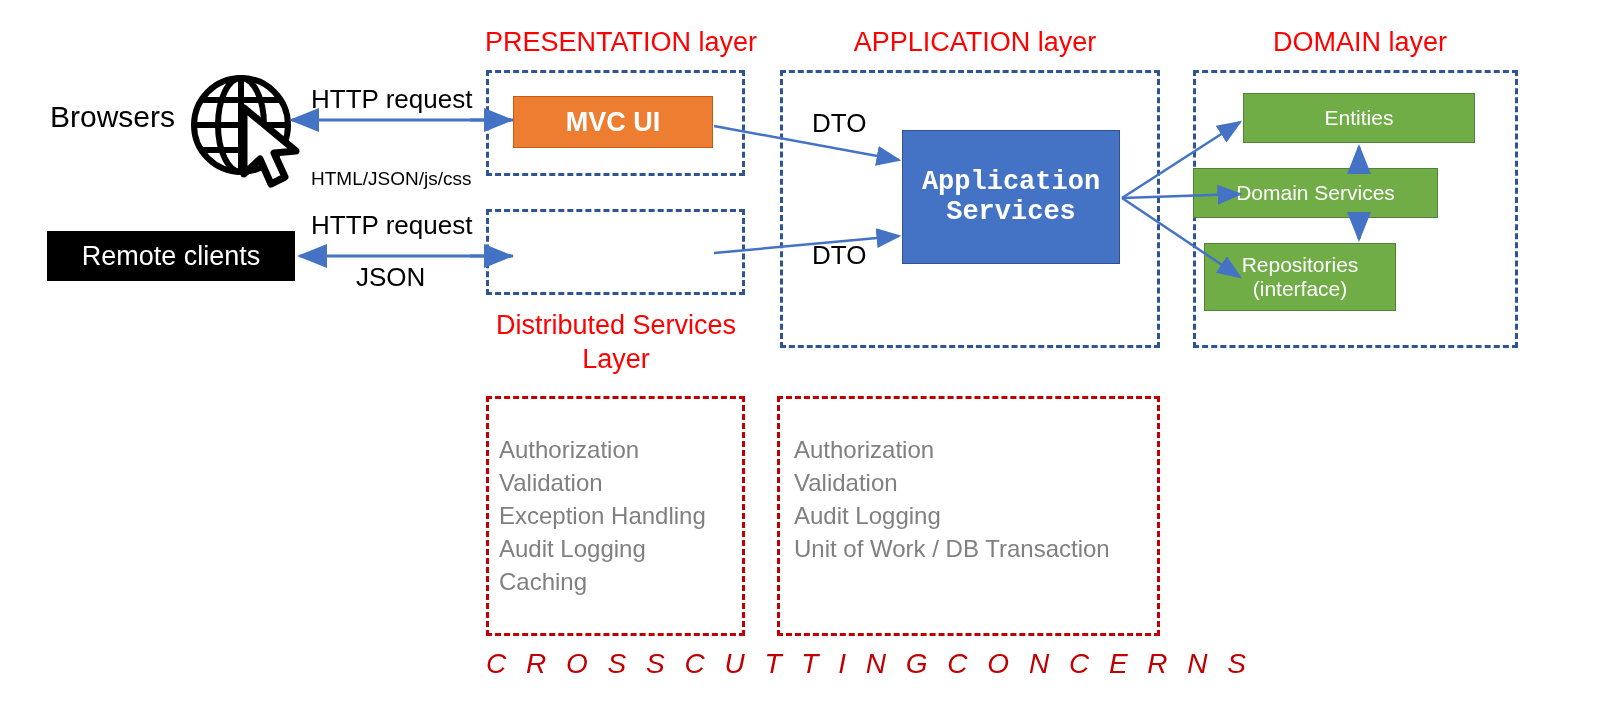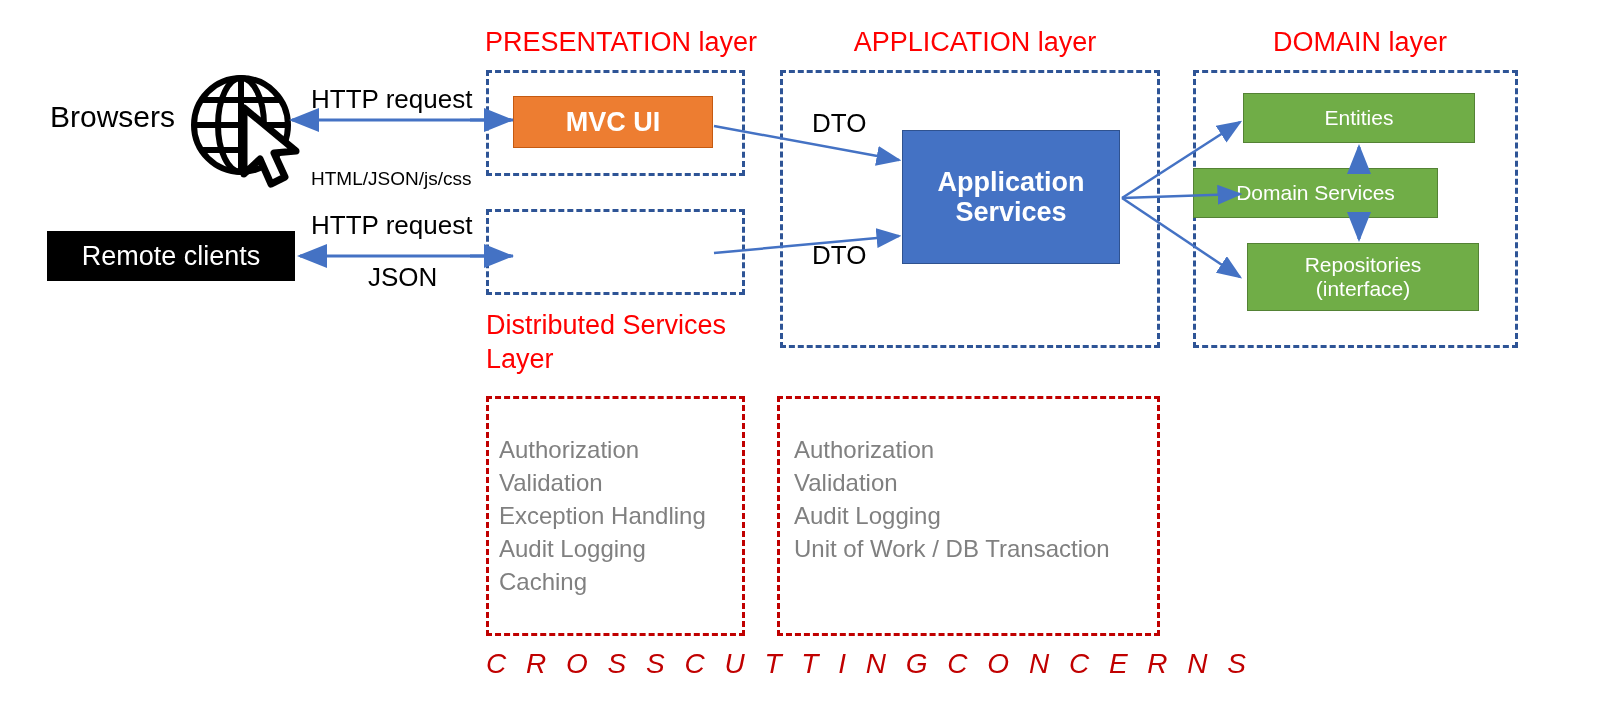--- a/index.html
+++ b/index.html
@@ -25,20 +25,21 @@
     font-size: 27px;
     line-height: 32px;
     text-align: center;
     white-space: nowrap;
     font-family: "Liberation Sans", sans-serif;
   }
   .layer-title-wrap {
     color: #FF0000;
     font-size: 27px;
     line-height: 34px;
+    text-align: center;
     font-family: "Liberation Sans", sans-serif;
   }
 
   
   .layer-box {
     border: 3px dashed #2E5496;
     box-sizing: border-box;
     background: transparent;
   }
 
@@ -165,41 +166,41 @@
     <svg width="70" height="86" viewBox="0 0 70 86">
       <path d="M8 4 L8 70 L24 55 L35 80 L49 73 L38 49 L60 47 Z" fill="#ffffff" stroke="#000000" stroke-width="7" stroke-linejoin="round"></path>
     </svg>
   </div>
 
   <div class="abs node node-black" style="left:47px; top:231px; width:248px; height:50px;">Remote clients</div>
 
   <div class="abs node node-mvc" style="left:513px; top:96px; width:200px; height:52px;">MVC UI</div>
 
 
-  <div class="abs node node-app" style="left:902px; top:130px; width:218px; height:134px; flex-direction:column;">
+  <div class="abs node node-app" style="left:902px; top:130px; width:218px; height:134px; flex-direction:column;font-family:Liberation Mono, monospace;">
     <span>Application</span>
     <span>Services</span>
   </div>
 
   <div class="abs node node-green" style="left:1243px; top:93px; width:232px; height:50px;">Entities</div>
 
   <div class="abs node node-green" style="left:1193px; top:168px; width:245px; height:50px;">Domain Services</div>
 
-  <div class="abs node node-green" style="left:1247px; top:243px; width:232px; height:68px; flex-direction:column;">
+  <div class="abs node node-green" style="left:1204px; top:243px; width:192px; height:68px; flex-direction:column;">
     <span>Repositories</span>
     <span>(interface)</span>
   </div>
 
   <div class="abs lbl lbl-big" style="left:311px; top:84px;">HTTP request</div>
 
   <div class="abs lbl lbl-small" style="left:311px; top:124px;">HTML/JSON/js/css</div>
 
   <div class="abs lbl lbl-big" style="left:311px; top:210px;">HTTP request</div>
 
-  <div class="abs lbl lbl-big" style="left:368px; top:262px;">JSON</div>
+  <div class="abs lbl lbl-big" style="left:356px; top:262px;">JSON</div>
 
   <div class="abs lbl lbl-big" style="left:812px; top:108px;">DTO</div>
 
   <div class="abs lbl lbl-big" style="left:812px; top:240px;">DTO</div>
 
   <div class="abs layer-title-wrap" style="left:486px; top:308px; width:260px;">
     <div>Distributed Services</div>
     <div>Layer</div>
   </div>
 

